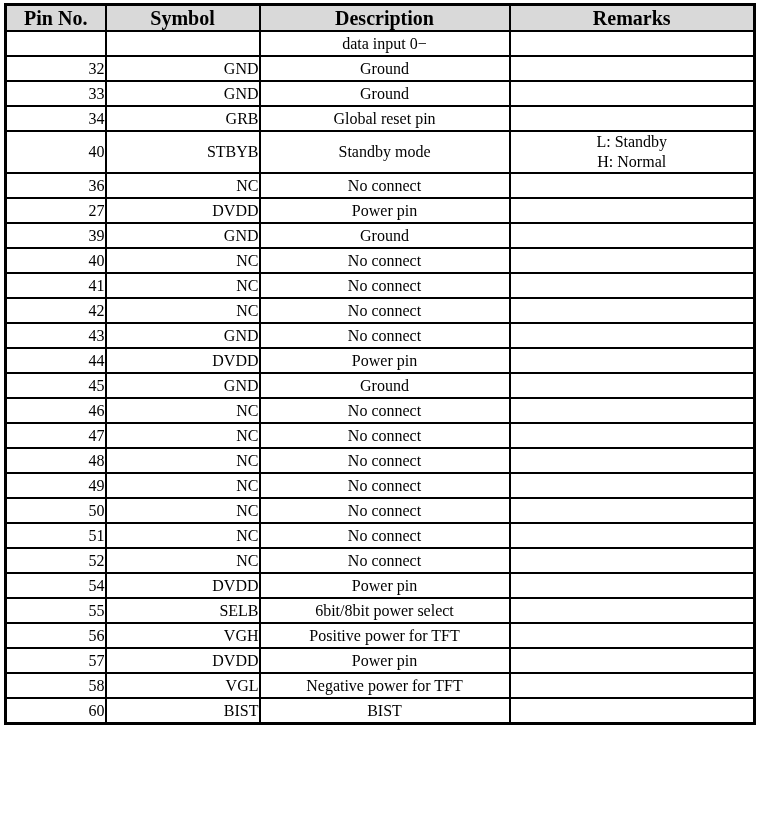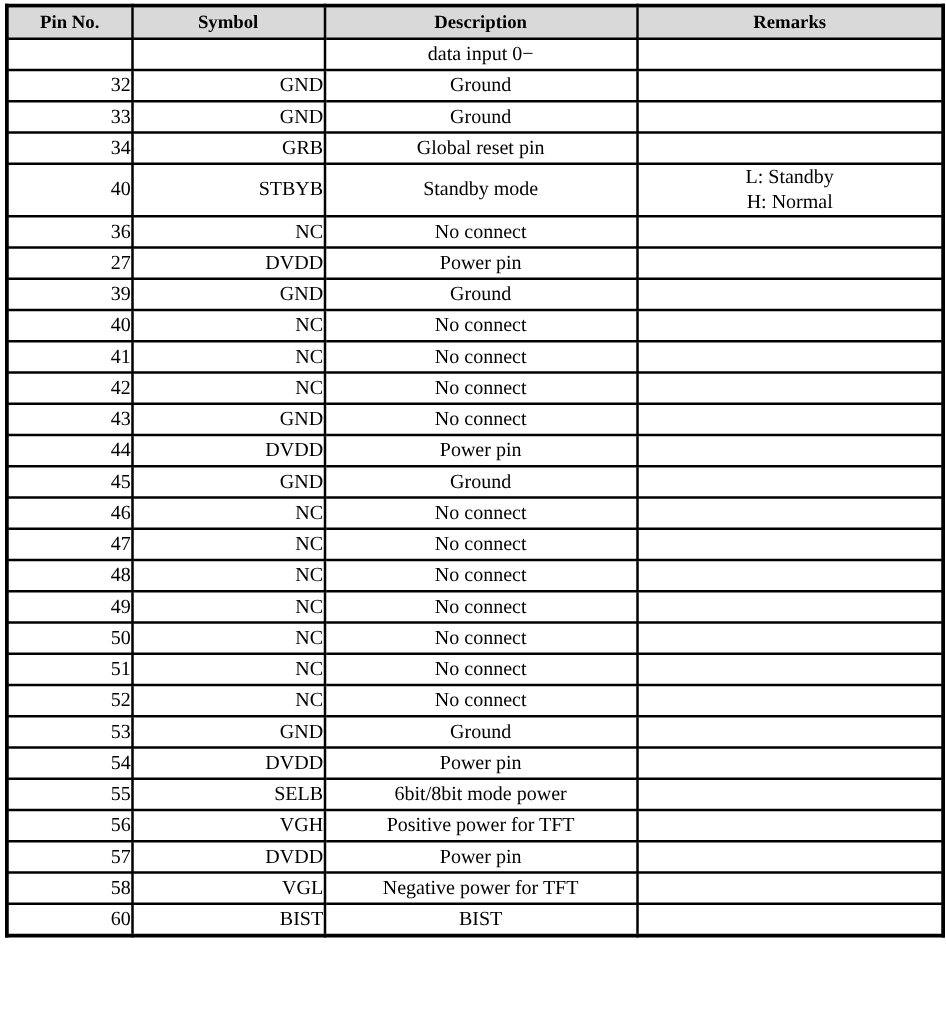--- a/index.html
+++ b/index.html
@@ -27,21 +27,21 @@
     border: 2px solid #000000;
     font-size: 16px;
     color: #000000;
     overflow: hidden;
     padding: 0;
   }
   table.pin-table th {
     height: 24px;
     background: #d9d9d9;
     font-weight: bold;
-    font-size: 15px;
+    font-size: 20px;
     text-align: center;
     vertical-align: middle;
   }
   table.pin-table td {
     height: 23px;
     vertical-align: middle;
     line-height: 1.25;
   }
   td.c-pin, td.c-symbol {
     text-align: right;
@@ -194,35 +194,29 @@
     <td class="c-desc">No connect</td>
     <td class="c-remarks"></td>
   </tr>
         <tr>
     <td class="c-pin">52</td>
     <td class="c-symbol">NC</td>
     <td class="c-desc">No connect</td>
     <td class="c-remarks"></td>
   </tr>
         <tr>
-    <td class="c-pin">53</td>
-    <td class="c-symbol">GND</td>
-    <td class="c-desc">Ground</td>
-    <td class="c-remarks"></td>
-  </tr>
-        <tr>
     <td class="c-pin">54</td>
     <td class="c-symbol">DVDD</td>
     <td class="c-desc">Power pin</td>
     <td class="c-remarks"></td>
   </tr>
         <tr>
     <td class="c-pin">55</td>
     <td class="c-symbol">SELB</td>
-    <td class="c-desc">6bit/8bit mode power</td>
+    <td class="c-desc">6bit/8bit power select</td>
     <td class="c-remarks"></td>
   </tr>
         <tr>
     <td class="c-pin">56</td>
     <td class="c-symbol">VGH</td>
     <td class="c-desc">Positive power for TFT</td>
     <td class="c-remarks"></td>
   </tr>
         <tr>
     <td class="c-pin">57</td>

